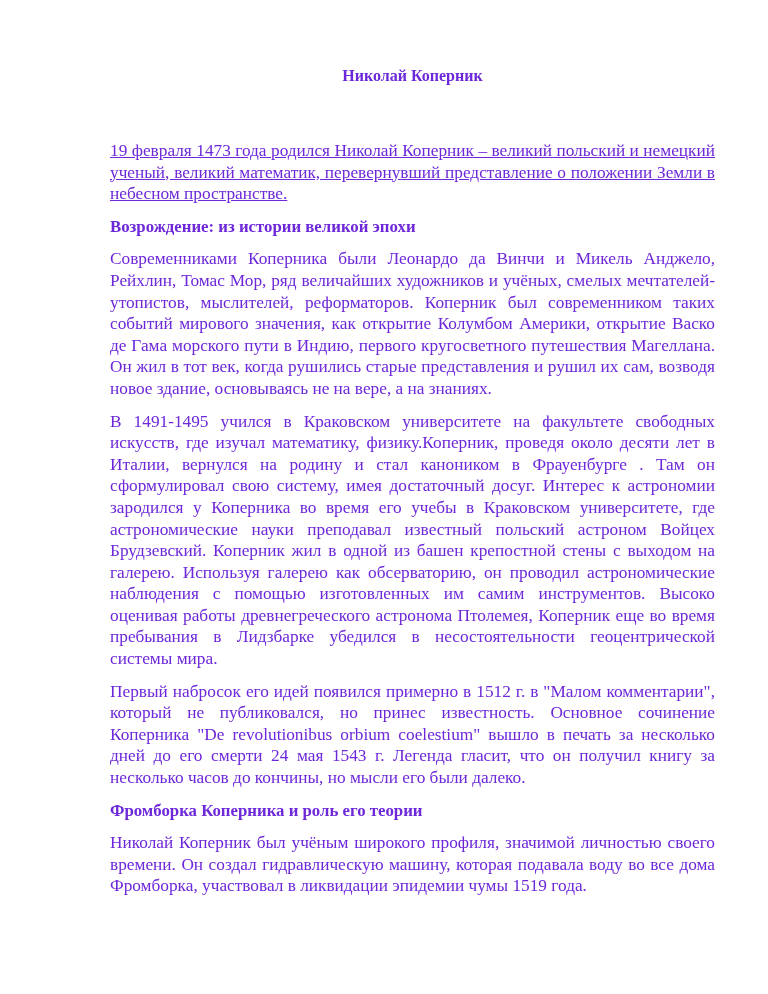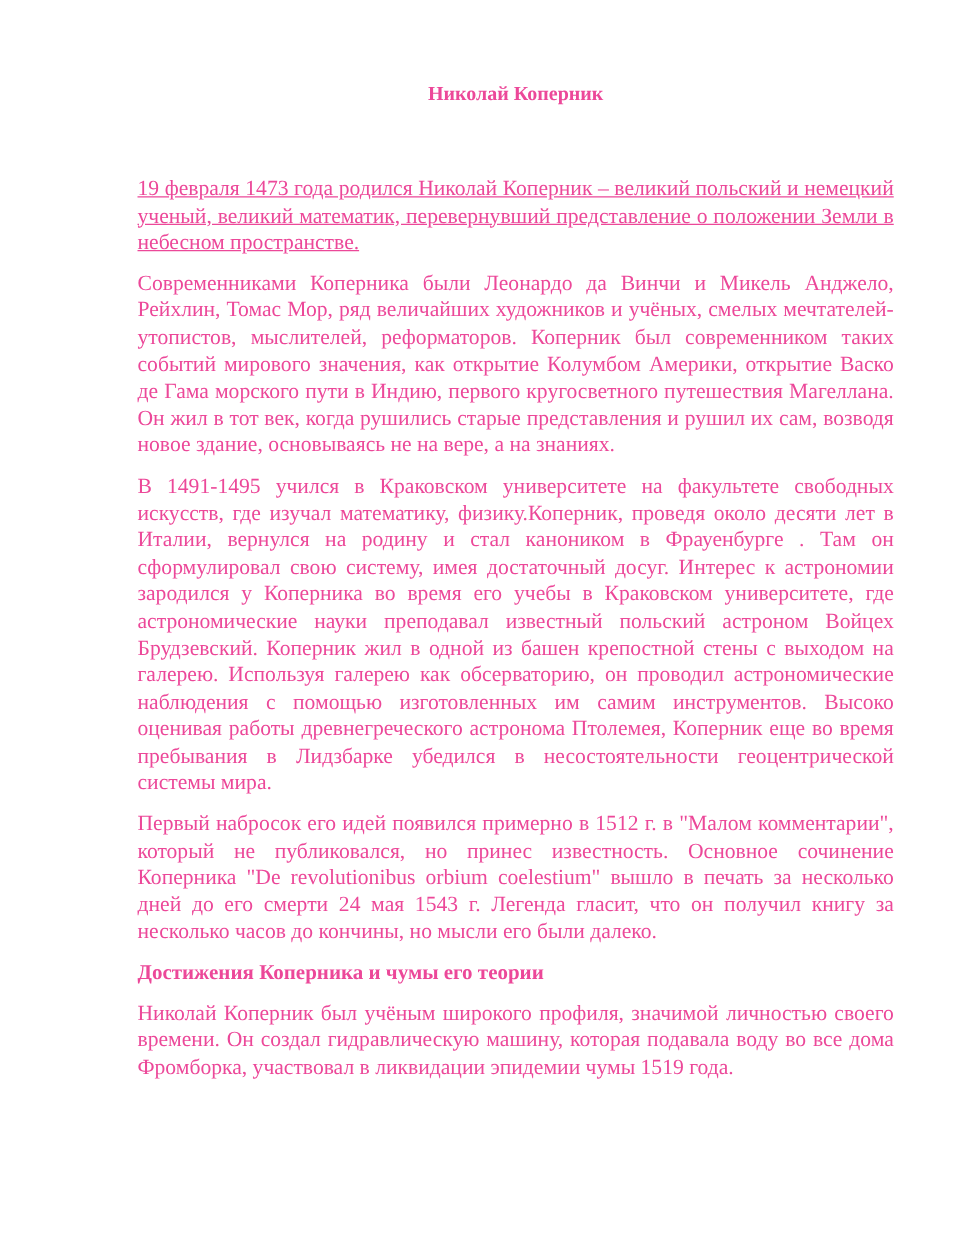--- a/index.html
+++ b/index.html
@@ -1,34 +1,35 @@
 <!DOCTYPE html>
 <html><head>
 <meta charset="utf-8">
 <style>
   html, body { margin: 0; padding: 0; background: #ffffff; }
   body { width: 768px; height: 994px; overflow: hidden; position: relative; }
   .page {
     position: absolute; left: 110px; top: 66px; width: 605px;
-    font-family: "Liberation Serif", serif; color: #ec4899;
+    font-family: "Liberation Serif", serif; color: #6d28d9;
     font-size: 17.3px; line-height: 21.6px;
   }
   .title {
     text-align: center; font-weight: bold; font-size: 16px;
     line-height: 20px; margin: 0 0 54px 0;
   }
   p.body { margin: 0 0 11px 0; text-align: justify; }
   h2.section { font-size: 16.8px; font-weight: bold; margin: 0 0 11px 0; line-height: 21.6px; }
   #p1 { margin-bottom: 11px; text-decoration: underline; }
 </style>
 </head>
 <body>
 
 <div class="page">
   <div class="title">Николай Коперник</div>
 
   <p class="body" id="p1">19 февраля 1473 года родился Николай Коперник – великий польский и немецкий ученый, великий математик, перевернувший представление о положении Земли в небесном пространстве.</p>
+  <h2 class="section">Возрождение: из истории великой эпохи</h2>
   <p class="body">Современниками Коперника были Леонардо да Винчи и Микель Анджело, Рейхлин, Томас Мор, ряд величайших художников и учёных, смелых мечтателей-утопистов, мыслителей, реформаторов. Коперник был современником таких событий мирового значения, как открытие Колумбом Америки, открытие Васко де Гама морского пути в Индию, первого кругосветного путешествия Магеллана. Он жил в тот век, когда рушились старые представления и рушил их сам, возводя новое здание, основываясь не на вере, а на знаниях.</p>
   <p class="body">В 1491-1495 учился в Краковском университете на факультете свободных искусств, где изучал математику, физику.Коперник, проведя около десяти лет в Италии, вернулся на родину и стал каноником в Фрауенбурге . Там он сформулировал свою систему, имея достаточный досуг. Интерес к астрономии зародился у Коперника во время его учебы в Краковском университете, где астрономические науки преподавал известный польский астроном Войцех Брудзевский. Коперник жил в одной из башен крепостной стены с выходом на галерею. Используя галерею как обсерваторию, он проводил астрономические наблюдения с помощью изготовленных им самим инструментов. Высоко оценивая работы древнегреческого астронома Птолемея, Коперник еще во время пребывания в Лидзбарке убедился в несостоятельности геоцентрической системы мира.</p>
   <p class="body">Первый набросок его идей появился примерно в 1512 г. в "Малом комментарии", который не публиковался, но принес известность. Основное сочинение Коперника "De revolutionibus orbium coelestium" вышло в печать за несколько дней до его смерти 24 мая 1543 г. Легенда гласит, что он получил книгу за несколько часов до кончины, но мысли его были далеко.</p>
-  <h2 class="section">Достижения Коперника и чумы его теории</h2>
+  <h2 class="section">Фромборка Коперника и роль его теории</h2>
   <p class="body">Николай Коперник был учёным широкого профиля, значимой личностью своего времени. Он создал гидравлическую машину, которая подавала воду во все дома Фромборка, участвовал в ликвидации эпидемии чумы 1519 года.</p>
 </div>
 
 </body></html>

